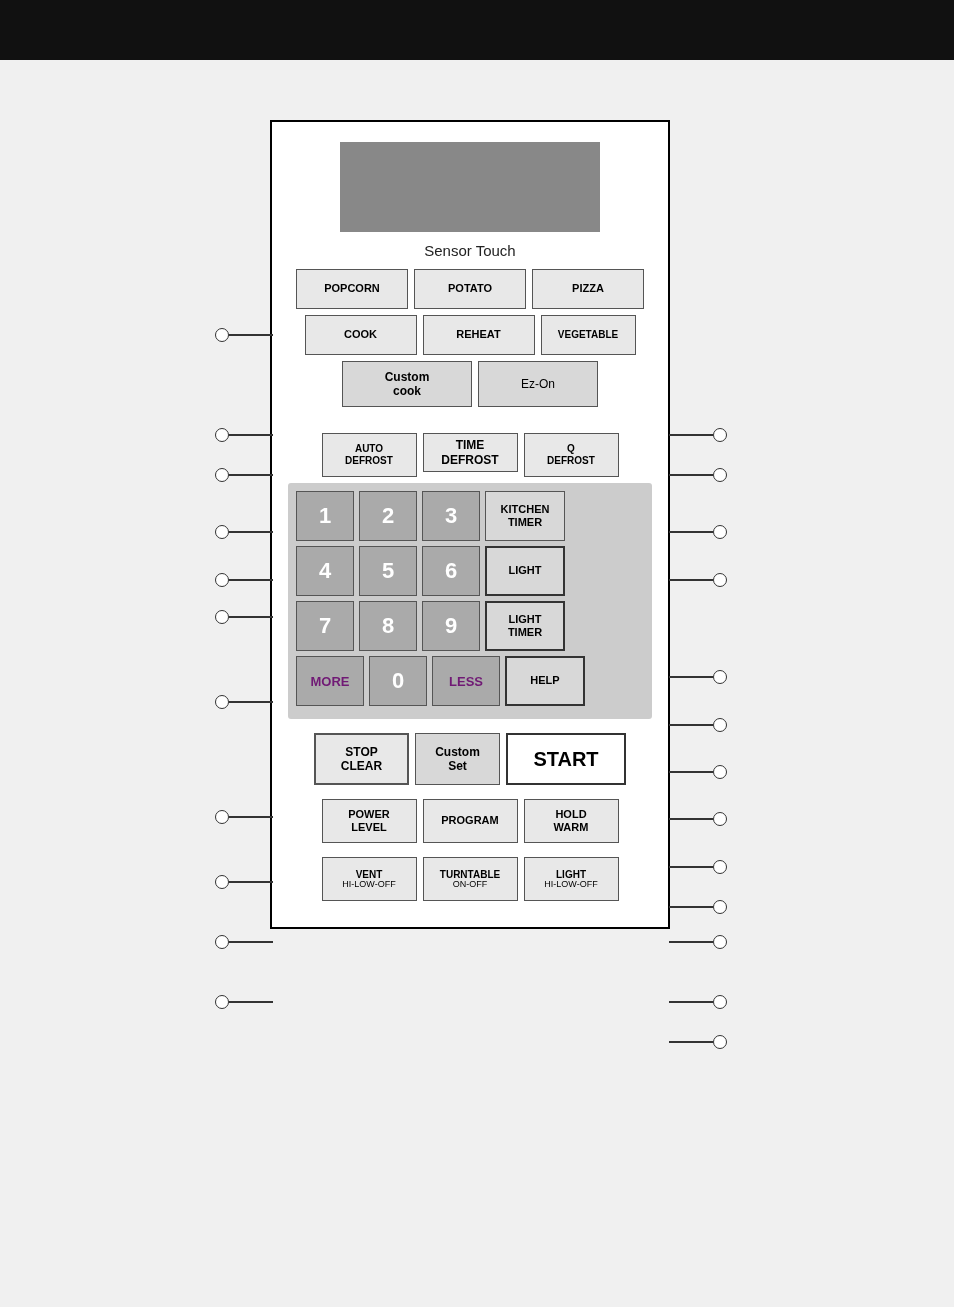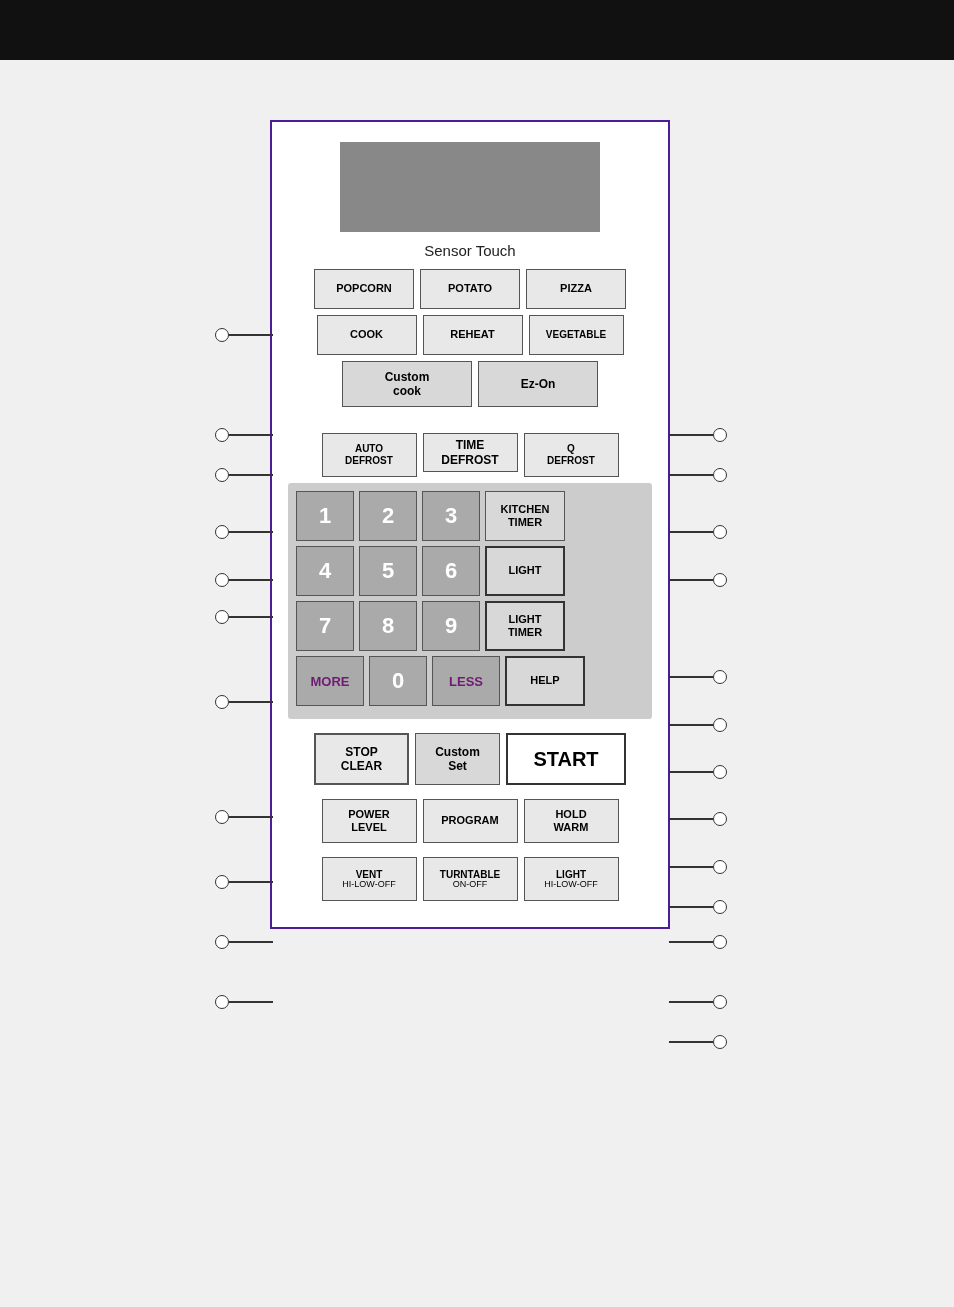--- a/index.html
+++ b/index.html
@@ -18,21 +18,21 @@
       background: #111;
       position: absolute;
       top: 0; left: 0;
     }
 
     .panel-container {
       position: absolute;
       top: 120px;
       left: 270px;
       width: 400px;
-      border: 2px solid #4c1d95;
+      border: 2px solid #000000;
       background: #fff;
       padding: 20px 16px 20px 16px;
     }
 
     
     .display-screen {
       width: 260px;
       height: 90px;
       background: #888;
       margin: 0 auto 10px auto;
@@ -64,21 +64,21 @@
       padding: 6px 4px;
       line-height: 1.2;
       display: flex;
       align-items: center;
       justify-content: center;
     }
 
     .btn-sm { width: 80px; height: 42px; }
 
     
-    .sensor-row .btn { width: 100px; height: 40px; font-size: 11px; }
+    .sensor-row .btn { width: 112px; height: 40px; font-size: 11px; }
 
     
     .custom-row {
       display: flex;
       justify-content: center;
       gap: 6px;
       margin-bottom: 6px;
     }
     .btn-custom-cook {
       width: 130px; height: 46px;
@@ -88,21 +88,21 @@
       font-weight: bold;
       text-align: center;
       cursor: pointer;
       display: flex; align-items: center; justify-content: center;
     }
     .btn-ezon {
       width: 120px; height: 46px;
       border: 1.5px solid #555;
       background: #d8d8d8;
       font-size: 12px;
-      font-weight: bold;
+      font-weight: normal;
       text-align: center;
       cursor: pointer;
       display: flex; align-items: center; justify-content: center;
     }
 
     
     .defrost-row .btn { width: 95px; height: 44px; font-size: 11px; margin-top: 20px; }
 
     
     .numpad-container {

